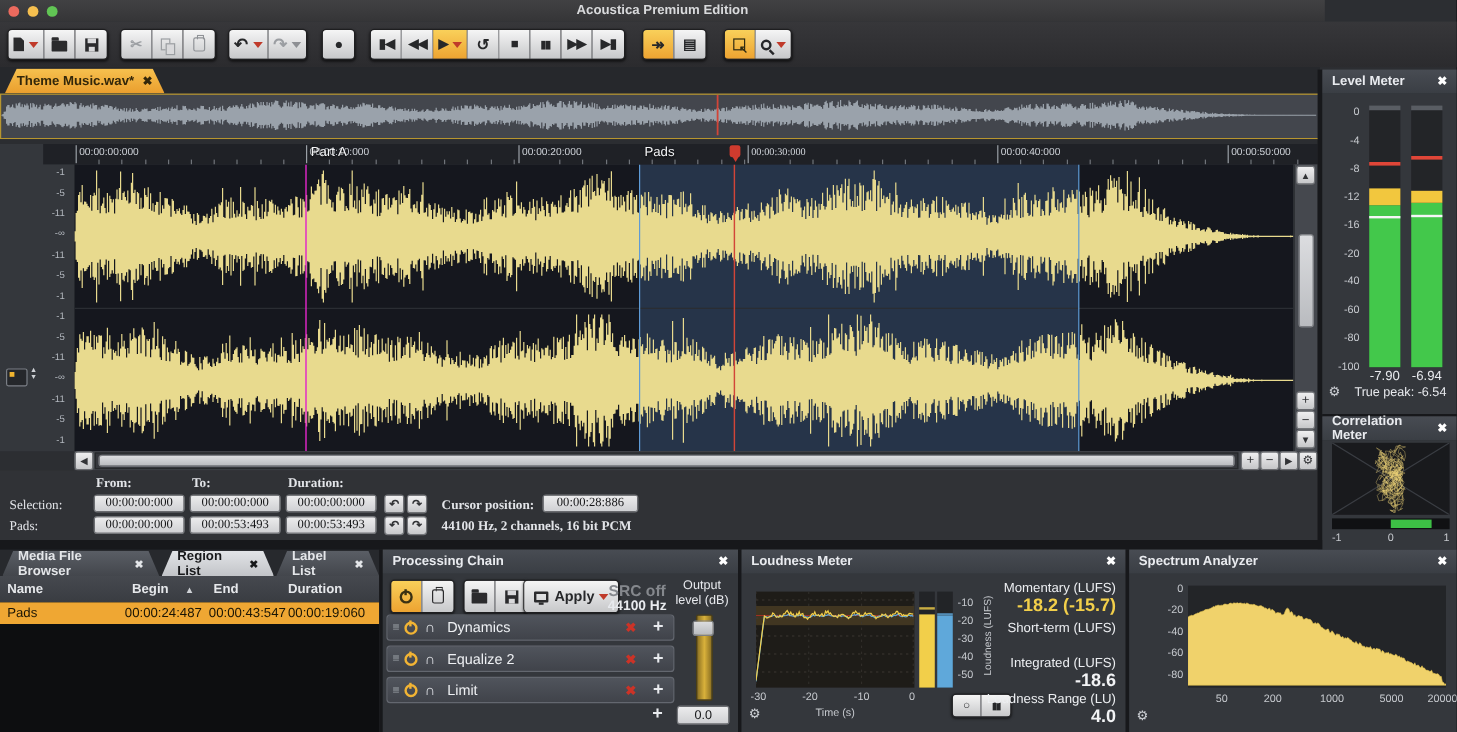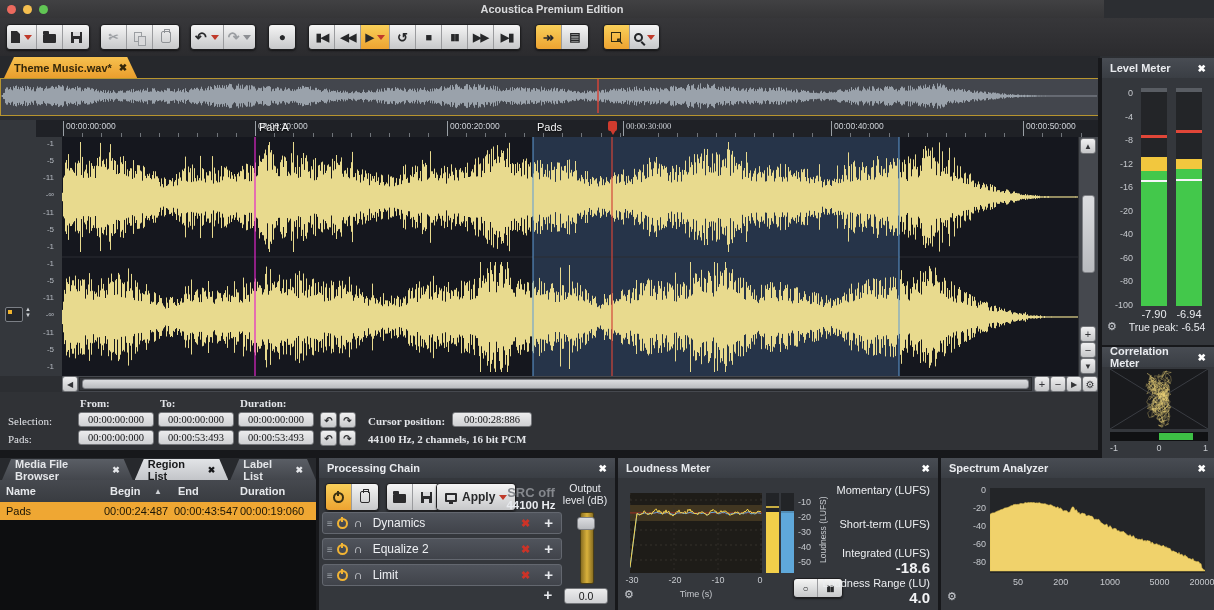--- a/index.html
+++ b/index.html
@@ -282,21 +282,21 @@
       <div class="mtick" style="left: 891px;"></div>
       <div class="mtick" style="left: 910.2px;"></div>
       <div class="mtick" style="left: 929.4px;"></div>
       <div class="mtick" style="left: 948.6px;"></div>
       <div class="mtick" style="left: 967.8px;"></div>
       <div class="mtick" style="left: 1006.2px;"></div>
       <div class="mtick" style="left: 1025.4px;"></div>
       <div class="mtick" style="left: 1044.6px;"></div>
       <div class="tick" style="left: 27px;">00:00:00:000</div>
       <div class="tick" style="left: 219px;">00:00:10:000</div>
-      <div class="tick" style="left: 411px;">00:00:20:000</div>
+      <div class="tick" style="left: 396px;">00:00:20:000</div>
       <div class="tick" style="left: 587px; font-family: Liberation Serif, serif;">00:00:30:000</div>
       <div class="tick" style="left: 795px;">00:00:40:000</div>
       <div class="tick" style="left: 987px;">00:00:50:000</div>
     </div>
   <div class="cursorflag"></div>
 
   <svg id="mainwave" class="abs" style="left:62px;top:137px" width="1016" height="239">
       <rect x="0" y="0" width="1016" height="239" fill="#15171e"></rect>
       <rect x="471" y="0" width="366" height="239" fill="#263449"></rect>
       <path d="M0.5 55.8V64.2M1.5 40.5V79.5M2.5 38.6V81.4M3.5 25.6V94.4M4.5 23.0V97.0M5.5 31.6V88.4M6.5 17.1V102.9M7.5 33.5V86.5M8.5 30.9V89.1M9.5 31.1V88.9M10.5 32.7V87.3M11.5 34.6V85.4M12.5 35.9V84.1M13.5 25.5V94.5M14.5 38.7V81.3M15.5 26.4V93.6M16.5 23.7V96.3M17.5 25.8V94.2M18.5 5.0V115.0M19.5 38.0V82.0M20.5 19.9V100.1M21.5 40.8V79.2M22.5 34.5V85.5M23.5 32.6V87.4M24.5 27.6V92.4M25.5 36.3V83.7M26.5 40.8V79.2M27.5 23.8V96.2M28.5 39.8V80.2M29.5 26.1V93.9M30.5 28.9V91.1M31.5 31.7V88.3M32.5 29.1V90.9M33.5 41.0V79.0M34.5 28.6V91.4M35.5 21.0V99.0M36.5 29.1V90.9M37.5 19.7V100.3M38.5 5.9V114.1M39.5 29.6V90.4M40.5 23.9V96.1M41.5 22.6V97.4M42.5 27.2V92.8M43.5 30.1V89.9M44.5 21.7V98.3M45.5 32.6V87.4M46.5 31.7V88.3M47.5 15.3V104.7M48.5 7.1V112.9M49.5 23.8V96.2M50.5 21.1V98.9M51.5 33.0V87.0M52.5 23.1V96.9M53.5 24.0V96.0M54.5 37.1V82.9M55.5 27.7V92.3M56.5 37.0V83.0M57.5 36.0V84.0M58.5 19.8V100.2M59.5 25.4V94.6M60.5 27.1V92.9M61.5 19.1V100.9M62.5 37.1V82.9M63.5 24.0V96.0M64.5 38.7V81.3M65.5 32.3V87.7M66.5 39.4V80.6M67.5 33.9V86.1M68.5 31.2V88.8M69.5 31.4V88.6M70.5 41.9V78.1M71.5 23.1V96.9M72.5 40.7V79.3M73.5 34.0V86.0M74.5 36.9V83.1M75.5 28.1V91.9M76.5 28.2V91.8M77.5 28.4V91.6M78.5 33.5V86.5M79.5 34.4V85.6M80.5 43.7V76.3M81.5 28.8V91.2M82.5 30.2V89.8M83.5 38.8V81.2M84.5 41.1V78.9M85.5 37.1V82.9M86.5 38.9V81.1M87.5 36.6V83.4M88.5 41.0V79.0M89.5 42.2V77.8M90.5 38.0V82.0M91.5 34.2V85.8M92.5 41.4V78.6M93.5 34.3V85.7M94.5 39.3V80.7M95.5 39.4V80.6M96.5 41.3V78.7M97.5 45.0V75.0M98.5 49.3V70.7M99.5 41.4V78.6M100.5 47.1V72.9M101.5 50.4V69.6M102.5 40.5V79.5M103.5 41.9V78.1M104.5 49.0V71.0M105.5 48.4V71.6M106.5 47.2V72.8M107.5 42.8V77.2M108.5 43.0V77.0M109.5 44.3V75.7M110.5 41.1V78.9M111.5 49.2V70.8M112.5 44.7V75.3M113.5 43.1V76.9M114.5 37.0V83.0M115.5 48.3V71.7M116.5 41.7V78.3M117.5 35.3V84.7M118.5 40.4V79.6M119.5 43.8V76.2M120.5 32.7V87.3M121.5 34.1V85.9M122.5 31.5V88.5M123.5 19.6V100.4M124.5 43.8V76.2M125.5 44.7V75.3M126.5 29.5V90.5M127.5 35.3V84.7M128.5 31.2V88.8M129.5 45.1V74.9M130.5 27.5V92.5M131.5 44.5V75.5M132.5 31.2V88.8M133.5 41.1V78.9M134.5 44.3V75.7M135.5 38.3V81.7M136.5 43.4V76.6M137.5 41.1V78.9M138.5 18.9V101.1M139.5 43.6V76.4M140.5 31.1V88.9M141.5 32.2V87.8M142.5 41.6V78.4M143.5 45.4V74.6M144.5 35.3V84.7M145.5 38.4V81.6M146.5 38.5V81.5M147.5 33.9V86.1M148.5 34.5V85.5M149.5 43.2V76.8M150.5 19.1V100.9M151.5 46.6V73.4M152.5 30.6V89.4M153.5 36.6V83.4M154.5 43.8V76.2M155.5 45.4V74.6M156.5 33.3V86.7M157.5 45.2V74.8M158.5 39.4V80.6M159.5 28.9V91.1M160.5 43.3V76.7M161.5 39.5V80.5M162.5 30.3V89.7M163.5 31.2V88.8M164.5 29.5V90.5M165.5 32.6V87.4M166.5 40.2V79.8M167.5 33.6V86.4M168.5 41.7V78.3M169.5 35.0V85.0M170.5 38.4V81.6M171.5 42.0V78.0M172.5 37.0V83.0M173.5 39.5V80.5M174.5 44.5V75.5M175.5 37.0V83.0M176.5 35.5V84.5M177.5 39.3V80.7M178.5 33.9V86.1M179.5 34.2V85.8M180.5 28.9V91.1M181.5 32.5V87.5M182.5 42.3V77.7M183.5 42.0V78.0M184.5 26.7V93.3M185.5 27.1V92.9M186.5 35.7V84.3M187.5 44.2V75.8M188.5 28.5V91.5M189.5 44.1V75.9M190.5 29.0V91.0M191.5 31.0V89.0M192.5 35.9V84.1M193.5 25.5V94.5M194.5 39.3V80.7M195.5 38.4V81.6M196.5 29.1V90.9M197.5 18.5V101.5M198.5 24.3V95.7M199.5 25.0V95.0M200.5 21.9V98.1M201.5 21.7V98.3M202.5 16.4V103.6M203.5 12.6V107.4M204.5 18.2V101.8M205.5 33.7V86.3M206.5 8.1V111.9M207.5 5.0V115.0M208.5 15.4V104.6M209.5 13.1V106.9M210.5 32.7V87.3M211.5 17.3V102.7M212.5 28.6V91.4M213.5 29.4V90.6M214.5 36.0V84.0M215.5 31.6V88.4M216.5 39.1V80.9M217.5 39.2V80.8M218.5 25.2V94.8M219.5 22.7V97.3M220.5 18.6V101.4M221.5 30.0V90.0M222.5 19.4V100.6M223.5 20.4V99.6M224.5 24.0V96.0M225.5 38.9V81.1M226.5 34.7V85.3M227.5 36.5V83.5M228.5 38.3V81.7M229.5 16.2V103.8M230.5 25.5V94.5M231.5 5.0V115.0M232.5 35.7V84.3M233.5 30.1V89.9M234.5 36.9V83.1M235.5 18.3V101.7M236.5 40.8V79.2M237.5 29.9V90.1M238.5 39.9V80.1M239.5 21.0V99.0M240.5 27.2V92.8M241.5 16.0V104.0M242.5 32.9V87.1M243.5 20.9V99.1M244.5 18.3V101.7M245.5 24.4V95.6M246.5 34.8V85.2M247.5 34.2V85.8M248.5 41.2V78.8M249.5 29.2V90.8M250.5 32.5V87.5M251.5 22.6V97.4M252.5 43.3V76.7M253.5 21.0V99.0M254.5 42.9V77.1M255.5 40.2V79.8M256.5 28.5V91.5M257.5 27.9V92.1M258.5 33.8V86.2M259.5 25.3V94.7M260.5 24.6V95.4M261.5 37.5V82.5M262.5 27.7V92.3M263.5 36.0V84.0M264.5 33.7V86.3M265.5 28.3V91.7M266.5 27.3V92.7M267.5 29.8V90.2M268.5 29.6V90.4M269.5 41.5V78.5M270.5 21.8V98.2M271.5 33.4V86.6M272.5 24.1V95.9M273.5 32.2V87.8M274.5 18.0V102.0M275.5 25.8V94.2M276.5 27.7V92.3M277.5 28.1V91.9M278.5 24.6V95.4M279.5 20.4V99.6M280.5 36.7V83.3M281.5 39.8V80.2M282.5 33.7V86.3M283.5 33.2V86.8M284.5 36.6V83.4M285.5 30.8V89.2M286.5 40.1V79.9M287.5 41.3V78.7M288.5 31.2V88.8M289.5 25.2V94.8M290.5 14.9V105.1M291.5 40.2V79.8M292.5 39.9V80.1M293.5 36.1V83.9M294.5 43.4V76.6M295.5 32.5V87.5M296.5 33.9V86.1M297.5 38.0V82.0M298.5 45.5V74.5M299.5 37.4V82.6M300.5 32.4V87.6M301.5 43.7V76.3M302.5 40.2V79.8M303.5 33.5V86.5M304.5 36.5V83.5M305.5 41.8V78.2M306.5 36.1V83.9M307.5 48.2V71.8M308.5 36.9V83.1M309.5 43.7V76.3M310.5 39.1V80.9M311.5 41.7V78.3M312.5 39.0V81.0M313.5 45.1V74.9M314.5 35.4V84.6M315.5 43.9V76.1M316.5 40.3V79.7M317.5 48.0V72.0M318.5 45.7V74.3M319.5 37.6V82.4M320.5 38.3V81.7M321.5 45.0V75.0M322.5 48.5V71.5M323.5 47.2V72.8M324.5 45.4V74.6M325.5 46.6V73.4M326.5 37.6V82.4M327.5 49.4V70.6M328.5 39.6V80.4M329.5 39.3V80.7M330.5 40.7V79.3M331.5 40.3V79.7M332.5 49.2V70.8M333.5 45.7V74.3M334.5 41.1V78.9M335.5 48.2V71.8M336.5 47.8V72.2M337.5 41.7V78.3M338.5 37.8V82.2M339.5 47.1V72.9M340.5 43.4V76.6M341.5 29.1V90.9M342.5 37.3V82.7M343.5 27.6V92.4M344.5 42.0V78.0M345.5 40.7V79.3M346.5 45.8V74.2M347.5 45.7V74.3M348.5 37.9V82.1M349.5 39.3V80.7M350.5 29.8V90.2M351.5 40.1V79.9M352.5 37.1V82.9M353.5 28.5V91.5M354.5 35.0V85.0M355.5 29.3V90.7M356.5 43.3V76.7M357.5 41.2V78.8M358.5 34.0V86.0M359.5 44.2V75.8M360.5 22.9V97.1M361.5 27.2V92.8M362.5 29.6V90.4M363.5 25.9V94.1M364.5 27.9V92.1M365.5 42.7V77.3M366.5 41.6V78.4M367.5 40.5V79.5M368.5 14.2V105.8M369.5 34.3V85.7M370.5 34.3V85.7M371.5 36.9V83.1M372.5 31.6V88.4M373.5 40.9V79.1M374.5 35.5V84.5M375.5 37.7V82.3M376.5 43.4V76.6M377.5 41.2V78.8M378.5 38.3V81.7M379.5 31.2V88.8M380.5 41.2V78.8M381.5 36.4V83.6M382.5 28.8V91.2M383.5 35.3V84.7M384.5 46.6V73.4M385.5 30.0V90.0M386.5 41.3V78.7M387.5 36.6V83.4M388.5 39.1V80.9M389.5 27.3V92.7M390.5 34.6V85.4M391.5 37.9V82.1M392.5 43.3V76.7M393.5 30.8V89.2M394.5 32.9V87.1M395.5 40.5V79.5M396.5 43.6V76.4M397.5 32.7V87.3M398.5 31.1V88.9M399.5 35.2V84.8M400.5 33.7V86.3M401.5 35.6V84.4M402.5 41.0V79.0M403.5 30.0V90.0M404.5 35.8V84.2M405.5 25.7V94.3M406.5 40.0V80.0M407.5 40.0V80.0M408.5 39.3V80.7M409.5 34.3V85.7M410.5 32.2V87.8M411.5 35.5V84.5M412.5 27.7V92.3M413.5 21.6V98.4M414.5 39.5V80.5M415.5 39.3V80.7M416.5 20.4V99.6M417.5 27.3V92.7M418.5 26.4V93.6M419.5 40.1V79.9M420.5 33.7V86.3M421.5 21.4V98.6M422.5 36.0V84.0M423.5 19.3V100.7M424.5 17.6V102.4M425.5 13.2V106.8M426.5 26.7V93.3M427.5 17.1V102.9M428.5 35.0V85.0M429.5 11.8V108.2M430.5 29.3V90.7M431.5 9.5V110.5M432.5 23.0V97.0M433.5 22.1V97.9M434.5 26.2V93.8M435.5 8.1V111.9M436.5 19.5V100.5M437.5 25.7V94.3M438.5 20.0V100.0M439.5 13.2V106.8M440.5 16.0V104.0M441.5 13.9V106.1M442.5 23.5V96.5M443.5 30.0V90.0M444.5 22.0V98.0M445.5 11.3V108.7M446.5 30.2V89.8M447.5 5.8V114.2M448.5 27.0V93.0M449.5 36.0V84.0M450.5 26.1V93.9M451.5 27.2V92.8M452.5 38.3V81.7M453.5 27.0V93.0M454.5 36.0V84.0M455.5 25.5V94.5M456.5 34.1V85.9M457.5 27.0V93.0M458.5 31.0V89.0M459.5 39.3V80.7M460.5 25.5V94.5M461.5 22.2V97.8M462.5 37.8V82.2M463.5 23.8V96.2M464.5 21.5V98.5M465.5 41.5V78.5M466.5 27.2V92.8M467.5 29.5V90.5M468.5 25.4V94.6M469.5 39.8V80.2M470.5 40.6V79.4M471.5 36.5V83.5M472.5 25.2V94.8M473.5 26.8V93.2M474.5 34.1V85.9M475.5 23.3V96.7M476.5 35.6V84.4M477.5 42.3V77.7M478.5 23.0V97.0M479.5 30.8V89.2M480.5 26.9V93.1M481.5 39.8V80.2M482.5 37.1V82.9M483.5 32.8V87.2M484.5 39.7V80.3M485.5 27.2V92.8M486.5 40.4V79.6M487.5 33.7V86.3M488.5 42.4V77.6M489.5 25.1V94.9M490.5 33.1V86.9M491.5 32.9V87.1M492.5 29.7V90.3M493.5 44.9V75.1M494.5 32.0V88.0M495.5 25.4V94.6M496.5 25.6V94.4M497.5 25.7V94.3M498.5 43.3V76.7M499.5 29.5V90.5M500.5 33.3V86.7M501.5 33.8V86.2M502.5 29.0V91.0M503.5 28.7V91.3M504.5 35.6V84.4M505.5 23.0V97.0M506.5 41.6V78.4M507.5 22.5V97.5M508.5 35.7V84.3M509.5 32.8V87.2M510.5 39.4V80.6M511.5 35.1V84.9M512.5 34.1V85.9M513.5 24.0V96.0M514.5 33.3V86.7M515.5 43.5V76.5M516.5 43.2V76.8M517.5 41.4V78.6M518.5 44.3V75.7M519.5 37.9V82.1M520.5 40.2V79.8M521.5 42.1V77.9M522.5 46.6V73.4M523.5 34.0V86.0M524.5 42.2V77.8M525.5 34.1V85.9M526.5 45.1V74.9M527.5 49.0V71.0M528.5 42.0V78.0M529.5 47.1V72.9M530.5 39.9V80.1M531.5 40.8V79.2M532.5 43.4V76.6M533.5 42.3V77.7M534.5 41.3V78.7M535.5 46.5V73.5M536.5 49.4V70.6M537.5 44.4V75.6M538.5 39.0V81.0M539.5 40.6V79.4M540.5 48.2V71.8M541.5 42.3V77.7M542.5 48.1V71.9M543.5 45.5V74.5M544.5 40.2V79.8M545.5 43.9V76.1M546.5 44.9V75.1M547.5 46.3V73.7M548.5 42.4V77.6M549.5 40.2V79.8M550.5 41.2V78.8M551.5 39.1V80.9M552.5 35.4V84.6M553.5 38.1V81.9M554.5 46.6V73.4M555.5 39.4V80.6M556.5 37.2V82.8M557.5 45.8V74.2M558.5 44.8V75.2M559.5 37.1V82.9M560.5 37.7V82.3M561.5 32.5V87.5M562.5 44.4V75.6M563.5 48.0V72.0M564.5 39.1V80.9M565.5 46.2V73.8M566.5 38.7V81.3M567.5 43.6V76.4M568.5 44.8V75.2M569.5 42.1V77.9M570.5 47.1V72.9M571.5 40.1V79.9M572.5 31.8V88.2M573.5 37.7V82.3M574.5 39.6V80.4M575.5 42.6V77.4M576.5 34.9V85.1M577.5 32.3V87.7M578.5 33.4V86.6M579.5 45.1V74.9M580.5 35.3V84.7M581.5 27.6V92.4M582.5 38.6V81.4M583.5 41.9V78.1M584.5 41.2V78.8M585.5 27.1V92.9M586.5 40.2V79.8M587.5 20.8V99.2M588.5 25.1V94.9M589.5 32.5V87.5M590.5 39.1V80.9M591.5 31.3V88.7M592.5 24.5V95.5M593.5 25.7V94.3M594.5 20.0V100.0M595.5 36.9V83.1M596.5 31.5V88.5M597.5 26.7V93.3M598.5 39.7V80.3M599.5 27.4V92.6M600.5 29.0V91.0M601.5 32.4V87.6M602.5 28.8V91.2M603.5 30.9V89.1M604.5 29.8V90.2M605.5 35.9V84.1M606.5 43.9V76.1M607.5 38.3V81.7M608.5 35.0V85.0M609.5 45.4V74.6M610.5 28.9V91.1M611.5 31.5V88.5M612.5 42.9V77.1M613.5 35.1V84.9M614.5 27.9V92.1M615.5 44.7V75.3M616.5 38.1V81.9M617.5 30.1V89.9M618.5 35.0V85.0M619.5 44.5V75.5M620.5 32.8V87.2M621.5 37.7V82.3M622.5 33.0V87.0M623.5 23.6V96.4M624.5 34.7V85.3M625.5 37.5V82.5M626.5 35.3V84.7M627.5 19.5V100.5M628.5 30.2V89.8M629.5 25.2V94.8M630.5 27.8V92.2M631.5 37.9V82.1M632.5 17.1V102.9M633.5 25.3V94.7M634.5 36.4V83.6M635.5 17.3V102.7M636.5 21.6V98.4M637.5 26.2V93.8M638.5 19.7V100.3M639.5 16.5V103.5M640.5 31.7V88.3M641.5 24.0V96.0M642.5 11.9V108.1M643.5 38.3V81.7M644.5 18.0V102.0M645.5 12.0V108.0M646.5 29.0V91.0M647.5 35.1V84.9M648.5 30.4V89.6M649.5 35.6V84.4M650.5 16.5V103.5M651.5 35.6V84.4M652.5 26.4V93.6M653.5 34.4V85.6M654.5 15.3V104.7M655.5 17.5V102.5M656.5 38.9V81.1M657.5 17.4V102.6M658.5 38.1V81.9M659.5 30.3V89.7M660.5 23.2V96.8M661.5 22.4V97.6M662.5 29.3V90.7M663.5 21.5V98.5M664.5 30.8V89.2M665.5 12.2V107.8M666.5 5.0V115.0M667.5 12.8V107.2M668.5 38.8V81.2M669.5 17.6V102.4M670.5 13.9V106.1M671.5 35.7V84.3M672.5 19.8V100.2M673.5 28.8V91.2M674.5 25.9V94.1M675.5 32.4V87.6M676.5 27.4V92.6M677.5 27.0V93.0M678.5 28.9V91.1M679.5 23.9V96.1M680.5 42.2V77.8M681.5 33.5V86.5M682.5 31.0V89.0M683.5 39.9V80.1M684.5 15.0V105.0M685.5 25.6V94.4M686.5 40.9V79.1M687.5 36.1V83.9M688.5 33.4V86.6M689.5 43.8V76.2M690.5 39.7V80.3M691.5 36.5V83.5M692.5 33.7V86.3M693.5 31.3V88.7M694.5 44.4V75.6M695.5 37.2V82.8M696.5 35.7V84.3M697.5 29.2V90.8M698.5 34.9V85.1M699.5 40.4V79.6M700.5 35.3V84.7M701.5 36.6V83.4M702.5 33.3V86.7M703.5 44.5V75.5M704.5 44.2V75.8M705.5 30.3V89.7M706.5 38.7V81.3M707.5 28.2V91.8M708.5 32.1V87.9M709.5 38.8V81.2M710.5 35.6V84.4M711.5 33.4V86.6M712.5 44.5V75.5M713.5 41.3V78.7M714.5 32.8V87.2M715.5 29.6V90.4M716.5 30.6V89.4M717.5 39.8V80.2M718.5 26.8V93.2M719.5 40.1V79.9M720.5 44.6V75.4M721.5 39.8V80.2M722.5 41.6V78.4M723.5 27.1V92.9M724.5 40.3V79.7M725.5 44.5V75.5M726.5 30.0V90.0M727.5 34.5V85.5M728.5 33.3V86.7M729.5 38.1V81.9M730.5 39.7V80.3M731.5 37.3V82.7M732.5 36.0V84.0M733.5 39.2V80.8M734.5 33.6V86.4M735.5 41.9V78.1M736.5 35.0V85.0M737.5 40.5V79.5M738.5 44.5V75.5M739.5 32.2V87.8M740.5 35.2V84.8M741.5 32.5V87.5M742.5 31.8V88.2M743.5 40.0V80.0M744.5 44.2V75.8M745.5 31.9V88.1M746.5 41.1V78.9M747.5 46.3V73.7M748.5 40.4V79.6M749.5 42.0V78.0M750.5 42.5V77.5M751.5 39.9V80.1M752.5 46.0V74.0M753.5 41.5V78.5M754.5 38.8V81.2M755.5 38.5V81.5M756.5 44.3V75.7M757.5 27.2V92.8M758.5 39.7V80.3M759.5 43.9V76.1M760.5 50.3V69.7M761.5 44.9V75.1M762.5 42.6V77.4M763.5 48.5V71.5M764.5 48.0V72.0M765.5 42.1V77.9M766.5 44.2V75.8M767.5 42.6V77.4M768.5 48.0V72.0M769.5 49.0V71.0M770.5 43.4V76.6M771.5 44.0V76.0M772.5 41.7V78.3M773.5 45.1V74.9M774.5 42.2V77.8M775.5 28.5V91.5M776.5 46.2V73.8M777.5 41.8V78.2M778.5 45.9V74.1M779.5 42.2V77.8M780.5 37.9V82.1M781.5 44.5V75.5M782.5 28.1V91.9M783.5 32.0V88.0M784.5 38.3V81.7M785.5 42.5V77.5M786.5 15.4V104.6M787.5 29.0V91.0M788.5 44.6V75.4M789.5 27.2V92.8M790.5 44.1V75.9M791.5 25.2V94.8M792.5 23.7V96.3M793.5 29.6V90.4M794.5 40.5V79.5M795.5 43.0V77.0M796.5 41.9V78.1M797.5 30.1V89.9M798.5 43.5V76.5M799.5 33.3V86.7M800.5 25.2V94.8M801.5 29.9V90.1M802.5 35.8V84.2M803.5 30.5V89.5M804.5 29.0V91.0M805.5 43.0V77.0M806.5 37.4V82.6M807.5 38.8V81.2M808.5 42.4V77.6M809.5 30.6V89.4M810.5 30.0V90.0M811.5 23.2V96.8M812.5 42.6V77.4M813.5 40.3V79.7M814.5 28.6V91.4M815.5 19.0V101.0M816.5 22.4V97.6M817.5 35.7V84.3M818.5 37.9V82.1M819.5 29.0V91.0M820.5 39.2V80.8M821.5 32.3V87.7M822.5 31.6V88.4M823.5 36.1V83.9M824.5 21.2V98.8M825.5 40.2V79.8M826.5 35.7V84.3M827.5 28.2V91.8M828.5 25.0V95.0M829.5 27.6V92.4M830.5 31.5V88.5M831.5 21.4V98.6M832.5 24.9V95.1M833.5 28.6V91.4M834.5 28.7V91.3M835.5 21.1V98.9M836.5 41.4V78.6M837.5 22.5V97.5M838.5 35.1V84.9M839.5 40.3V79.7M840.5 25.2V94.8M841.5 34.8V85.2M842.5 22.7V97.3M843.5 27.2V92.8M844.5 42.2V77.8M845.5 44.0V76.0M846.5 19.4V100.6M847.5 26.2V93.8M848.5 21.7V98.3M849.5 39.3V80.7M850.5 32.3V87.7M851.5 22.4V97.6M852.5 29.4V90.6M853.5 17.4V102.6M854.5 32.3V87.7M855.5 29.9V90.1M856.5 40.3V79.7M857.5 38.7V81.3M858.5 28.5V91.5M859.5 33.9V86.1M860.5 20.9V99.1M861.5 12.1V107.9M862.5 21.2V98.8M863.5 9.0V111.0M864.5 13.6V106.4M865.5 19.5V100.5M866.5 11.6V108.4M867.5 18.9V101.1M868.5 13.6V106.4M869.5 31.7V88.3M870.5 10.4V109.6M871.5 21.1V98.9M872.5 20.4V99.6M873.5 24.3V95.7M874.5 38.2V81.8M875.5 24.6V95.4M876.5 26.5V93.5M877.5 5.4V114.6M878.5 38.9V81.1M879.5 34.7V85.3M880.5 14.3V105.7M881.5 34.3V85.7M882.5 31.0V89.0M883.5 36.8V83.2M884.5 29.6V90.4M885.5 36.8V83.2M886.5 23.1V96.9M887.5 10.8V109.2M888.5 39.7V80.3M889.5 39.4V80.6M890.5 43.8V76.2M891.5 35.5V84.5M892.5 20.5V99.5M893.5 39.0V81.0M894.5 40.9V79.1M895.5 28.6V91.4M896.5 42.2V77.8M897.5 41.4V78.6M898.5 29.3V90.7M899.5 40.5V79.5M900.5 41.3V78.7M901.5 46.1V73.9M902.5 36.5V83.5M903.5 35.7V84.3M904.5 46.9V73.1M905.5 41.5V78.5M906.5 47.1V72.9M907.5 37.6V82.4M908.5 36.5V83.5M909.5 44.7V75.3M910.5 43.6V76.4M911.5 43.5V76.5M912.5 50.1V69.9M913.5 46.3V73.7M914.5 49.9V70.1M915.5 47.5V72.5M916.5 44.5V75.5M917.5 47.2V72.8M918.5 52.0V68.0M919.5 50.6V69.4M920.5 48.1V71.9M921.5 45.8V74.2M922.5 47.3V72.7M923.5 50.4V69.6M924.5 47.3V72.7M925.5 49.3V70.7M926.5 53.2V66.8M927.5 53.4V66.6M928.5 47.1V72.9M929.5 49.9V70.1M930.5 47.9V72.1M931.5 54.6V65.4M932.5 49.4V70.6M933.5 50.0V70.0M934.5 54.5V65.5M935.5 53.2V66.8M936.5 53.1V66.9M937.5 53.2V66.8M938.5 55.2V64.8M939.5 54.6V65.4M940.5 54.2V65.8M941.5 54.0V66.0M942.5 56.0V64.0M943.5 54.2V65.8M944.5 52.4V67.6M945.5 52.6V67.4M946.5 53.4V66.6M947.5 54.8V65.2M948.5 56.5V63.5M949.5 56.6V63.4M950.5 56.1V63.9M951.5 54.6V65.4M952.5 54.4V65.6M953.5 56.0V64.0M954.5 55.9V64.1M955.5 56.3V63.7M956.5 56.3V63.7M957.5 56.6V63.4M958.5 57.8V62.2M959.5 57.5V62.5M960.5 58.1V61.9M961.5 57.9V62.1M962.5 58.2V61.8M963.5 57.0V63.0M964.5 58.4V61.6M965.5 57.5V62.5M966.5 58.3V61.7M967.5 58.2V61.8M968.5 58.0V62.0M969.5 58.2V61.8M970.5 58.4V61.6M971.5 58.4V61.6M972.5 58.8V61.2M973.5 57.9V62.1M974.5 58.9V61.1M975.5 58.5V61.5M976.5 59.0V61.0M977.5 58.7V61.3M978.5 59.3V60.7M979.5 59.3V60.7M980.5 59.3V60.7M981.5 59.4V60.6M982.5 59.1V60.9M983.5 59.2V60.8M984.5 59.4V60.6M985.5 59.2V60.8M986.5 59.1V60.9M987.5 59.4V60.6M988.5 59.4V60.6M989.5 59.4V60.6M990.5 59.4V60.6M991.5 59.4V60.6M992.5 59.4V60.6M993.5 59.4V60.6M994.5 59.4V60.6M995.5 59.4V60.6M996.5 59.4V60.6M997.5 59.4V60.6M998.5 59.4V60.6M999.5 59.4V60.6M1000.5 59.4V60.6M1001.5 59.4V60.6M1002.5 59.4V60.6M1003.5 59.4V60.6M1004.5 59.4V60.6M1005.5 59.4V60.6M1006.5 59.4V60.6M1007.5 59.4V60.6M1008.5 59.4V60.6M1009.5 59.4V60.6M1010.5 59.4V60.6M1011.5 59.4V60.6M1012.5 59.4V60.6M1013.5 59.3V60.7M1014.5 59.4V60.6M1015.5 59.4V60.6" stroke="#e8da8e" stroke-width="1"></path>
@@ -584,20 +584,21 @@
   <div class="wrench" style="left:624px;top:588px"><span>⚙</span></div>
   <div class="tbg abs" style="left:793px;top:578px">
     <div class="btn" style="height:18px;min-width:24px">
         <span style="font-size:10px">○</span>
       </div>
     <div class="btn" style="height:18px;min-width:24px">
         <span style="font-size:8px;letter-spacing:-1px">▮▮</span>
       </div>
   </div>
   <div class="readlabel" style="top:484px">Momentary (LUFS)</div>
+  <div class="readval" style="top:496px;color:#f2cf4a">-18.2 (-15.7)</div>
   <div class="readlabel" style="top:518px">Short-term (LUFS)</div>
   <div class="readlabel" style="top:547px">Integrated (LUFS)</div>
   <div class="readval" style="top:559px;color:#f2f3f5">-18.6</div>
   <div class="readlabel" style="top:577px">Loudness Range (LU)</div>
   <div class="readval" style="top:589px;color:#f2f3f5">4.0</div>
 
   <div class="gap" style="left:938px;top:458px;width:3px;height:152px"></div>
 
   <div class="pbody" style="left:941px;top:478px;width:273px;height:132px"></div>
   <div class="panel-title" style="left:941px;top:458px;width:273px">

